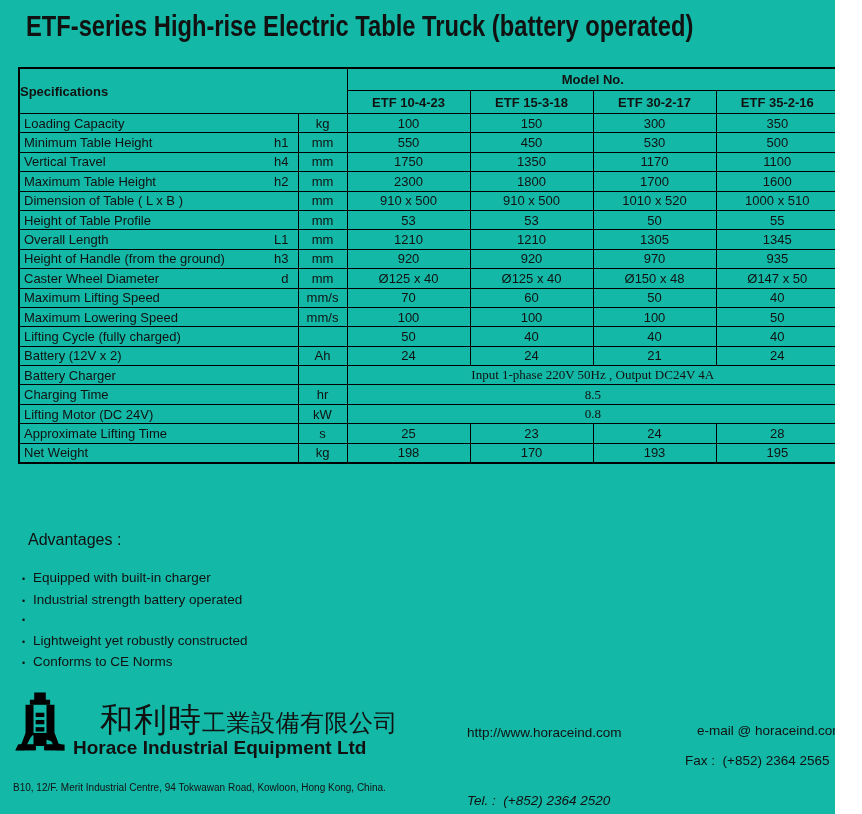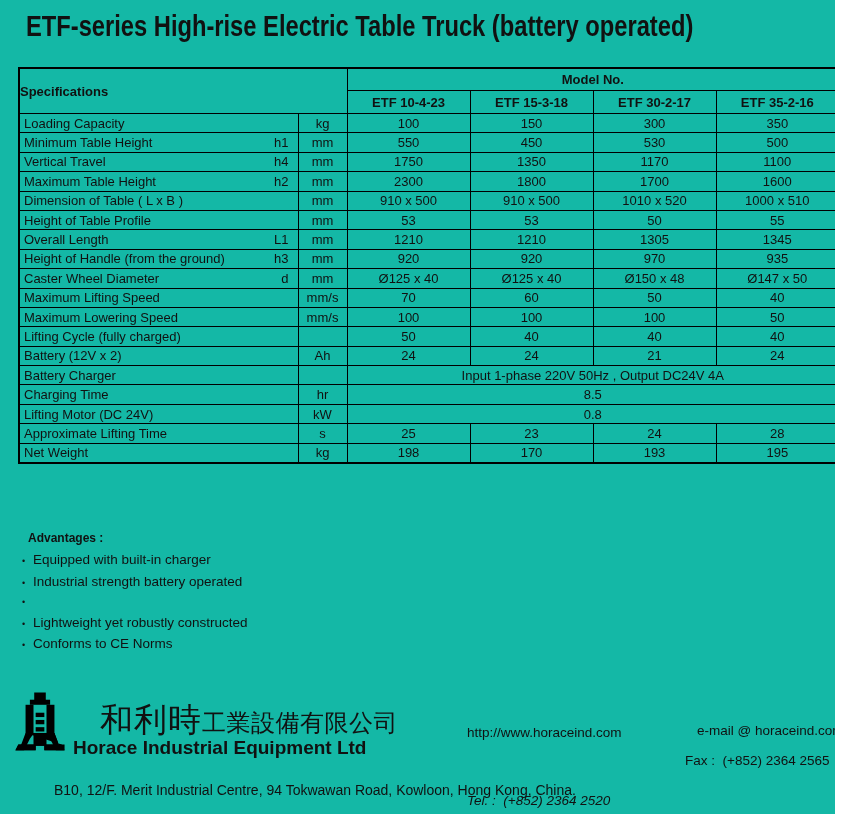--- a/index.html
+++ b/index.html
@@ -22,40 +22,40 @@
   table.spec th, table.spec td {
     border:1px solid #000; padding:0; font-size:13px; overflow:hidden;
     white-space:nowrap;
   }
   th.h-spec { text-align:left; vertical-align:middle; padding-left:5px; font-size:13.5px; }
   th.h-model { height:21px; text-align:center; font-size:14px; }
   th.h-name  { height:22px; text-align:center; font-size:13px; }
   td { height:18.4px; vertical-align:middle; }
   .lblwrap { display:flex; justify-content:space-between; padding:0 9px 0 4px;text-align:center; }
   .c-unit, .c-val, .c-span { text-align:center; }
-  .c-span { white-space:pre; }
+  .c-span { white-space:pre;font-family:Liberation Serif, serif; }
   .adv { position:absolute; left:22px; top:531px; }
-  .adv-heading { margin:0 0 5px 6px; font-size:12px; font-weight:bold; }
+  .adv-heading { margin:0 0 19px 6px; font-size:16px; font-weight:normal; }
   .adv ul { list-style:none; margin:0; padding:0; }
   .adv li { display:flex; align-items:baseline; font-size:13.5px; line-height:19.5px; }
   .bullet { width:11px; font-size:9px; flex:none; }
   .logo { position:absolute; left:14px; top:692px; width:52px; height:66px; }
   .zh-name { position:absolute; left:72px; top:698px; white-space:nowrap; }
   .zh-large { font-size:33px; letter-spacing:1px;margin-left:28px; }
   .zh-small { font-size:24px; letter-spacing:0.5px; }
   .en-name {
     position:absolute; left:73px; top:737px; font-size:19px; font-weight:bold;
     white-space:nowrap;
   }
   .contact { position:absolute; font-size:13.5px; white-space:pre; }
   .website { left:467px; top:725px; }
   .email   { left:697px; top:723px; }
   .tel     { left:467px; top:793px;font-style:italic; }
   .fax     { left:685px; top:753px; }
-  .address { position:absolute; left:13px; top:782px; font-size:14px; white-space:nowrap;margin-left:41px; }
+  .address { position:absolute; left:13px; top:782px; font-size:10px; white-space:nowrap; }
 </style>
 </head>
 <body>
 
 <div class="page">
 
   <h1 class="title">ETF-series High-rise Electric Table Truck (battery operated)</h1>
 
   <table class="spec">
     <colgroup>

